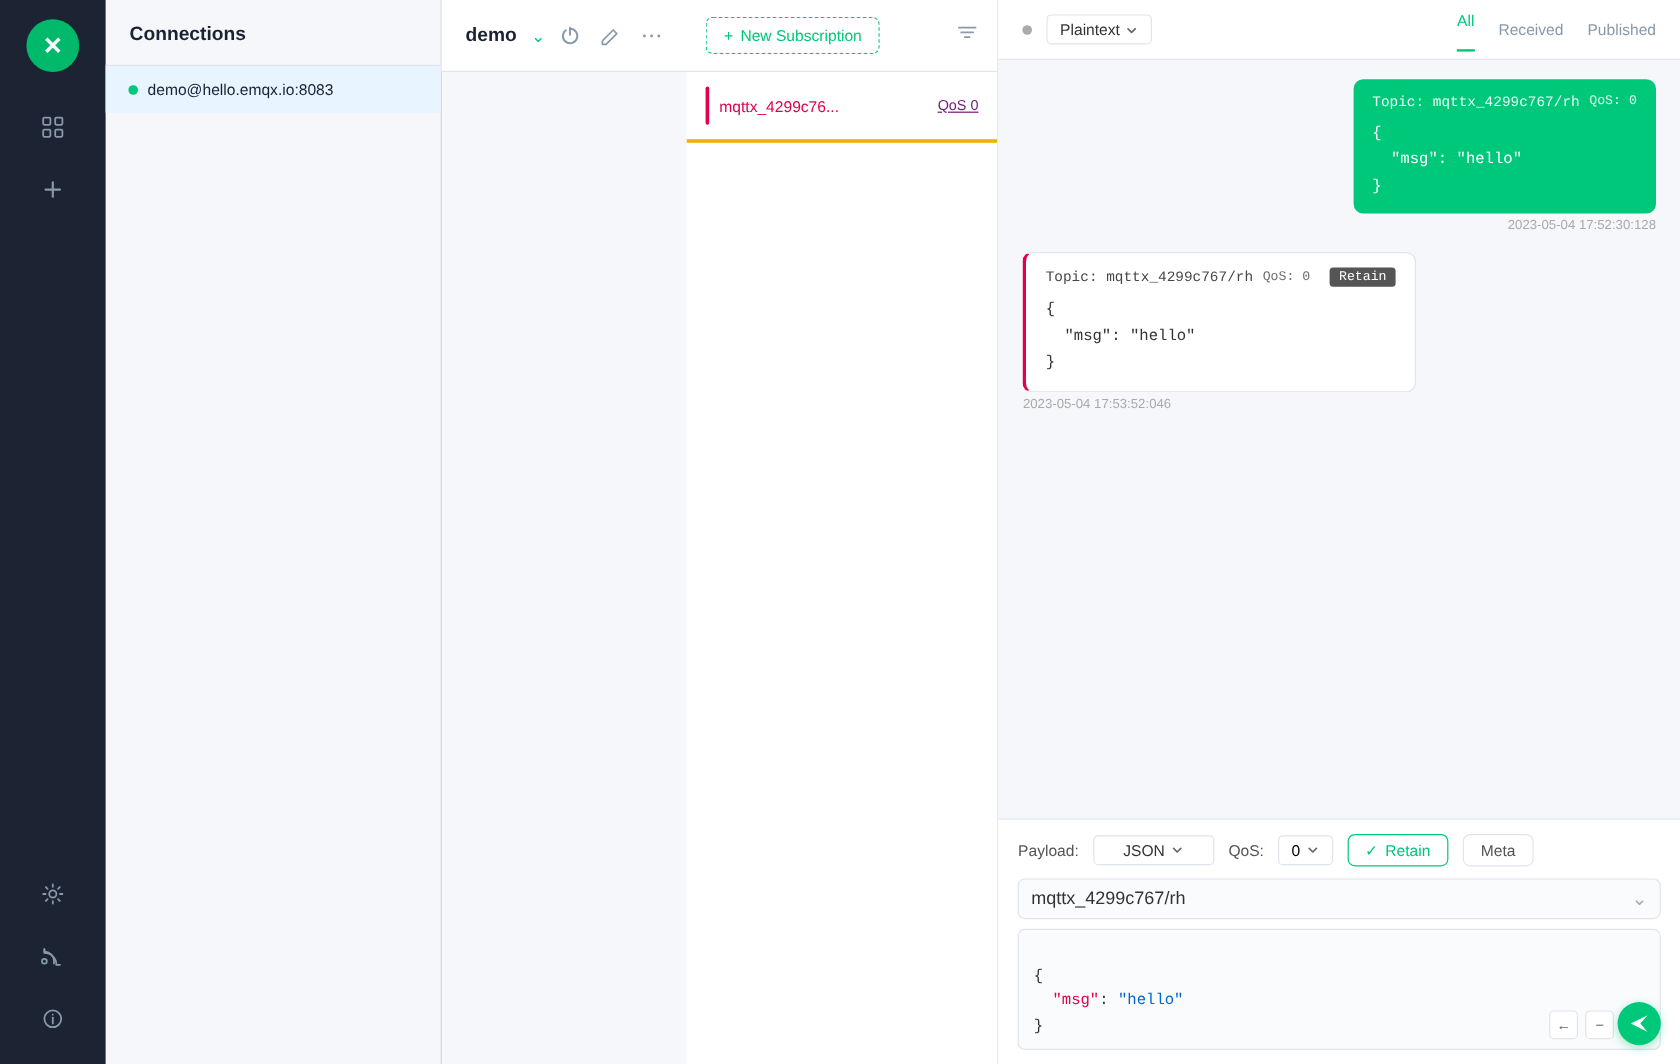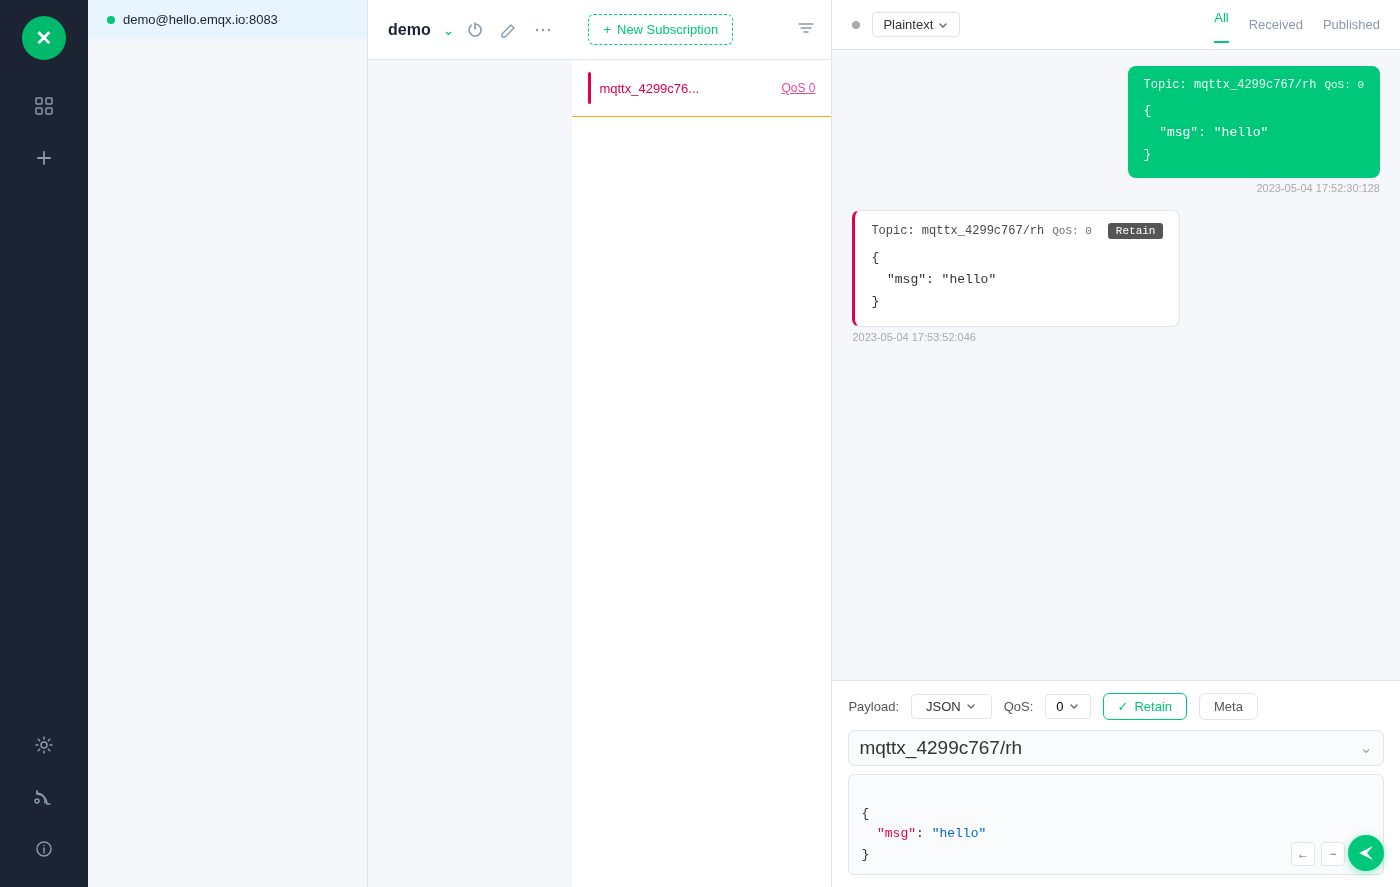--- a/index.html
+++ b/index.html
@@ -133,41 +133,41 @@
       background: transparent;
     }
     .filter-icon { color: #8899aa; font-size: 16px; cursor: pointer; }
 
     .sub-list { flex: 1; overflow-y: auto; }
     .sub-item {
       display: flex;
       align-items: center;
       padding: 12px 16px;
       cursor: pointer;
-      border-bottom: 1px solid #eab308;
+      border-bottom: 3px solid #eab308;
       gap: 8px;
     }
     .sub-indicator {
       width: 3px;
       height: 32px;
       border-radius: 2px;
       background: #e0004d;
       flex-shrink: 0;
     }
     .sub-topic {
       flex: 1;
       font-size: 13px;
       color: #e0004d;
       overflow: hidden;
       text-overflow: ellipsis;
       white-space: nowrap;
     }
     .sub-qos {
       font-size: 12px;
-      color: #ec4899;
+      color: #701a75;
       text-decoration: underline;
     }
 
     
     .messages-panel {
       flex: 1;
       display: flex;
       flex-direction: column;
       background: #f5f7fa;
       min-width: 0;
@@ -265,21 +265,21 @@
       display: flex;
       align-items: center;
       gap: 12px;
       margin-bottom: 10px;
     }
     .compose-label { font-size: 13px; color: #555; }
     .compose-select {
       display: flex;
       align-items: center;
       gap: 4px;
-      padding: 4px 14px;
+      padding: 4px 24px;
       border: 1px solid #e0e4eb;
       border-radius: 4px;
       font-size: 13px;
       color: #333;
       cursor: pointer;
       background: white;
     }
     .qos-select {
       display: flex;
       align-items: center;
@@ -319,21 +319,21 @@
       border: 1px solid #e0e4eb;
       border-radius: 6px;
       background: #fafbfc;
       padding: 6px 10px;
       margin-bottom: 8px;
     }
     .topic-input {
       flex: 1;
       border: none;
       background: transparent;
-      font-size: 19px;
+      font-size: 15px;
       color: #333;
       outline: none;
     }
     .topic-expand { color: #aaa; font-size: 16px; cursor: pointer; }
 
     .payload-area {
       position: relative;
       border: 1px solid #e0e4eb;
       border-radius: 6px;
       background: #fafbfc;
@@ -422,20 +422,21 @@
         <svg width="20" height="20" viewBox="0 0 20 20" fill="none">
             <circle cx="10" cy="10" r="7" stroke="#8899aa" stroke-width="1.5"></circle>
             <line x1="10" y1="9" x2="10" y2="14" stroke="#8899aa" stroke-width="1.5" stroke-linecap="round"></line>
             <circle cx="10" cy="6.5" r="0.8" fill="#8899aa"></circle>
           </svg>
       </div>
     </div>
   </div>
 
   <div class="sidebar">
+    <div class="sidebar-title">Connections</div>
     <div class="connection-item">
       <div class="connection-dot"></div>
       <span class="connection-name">demo@hello.emqx.io:8083</span>
     </div>
   </div>
 
   <div class="main">
 
     <div class="header">
       <span class="header-title">demo</span>

